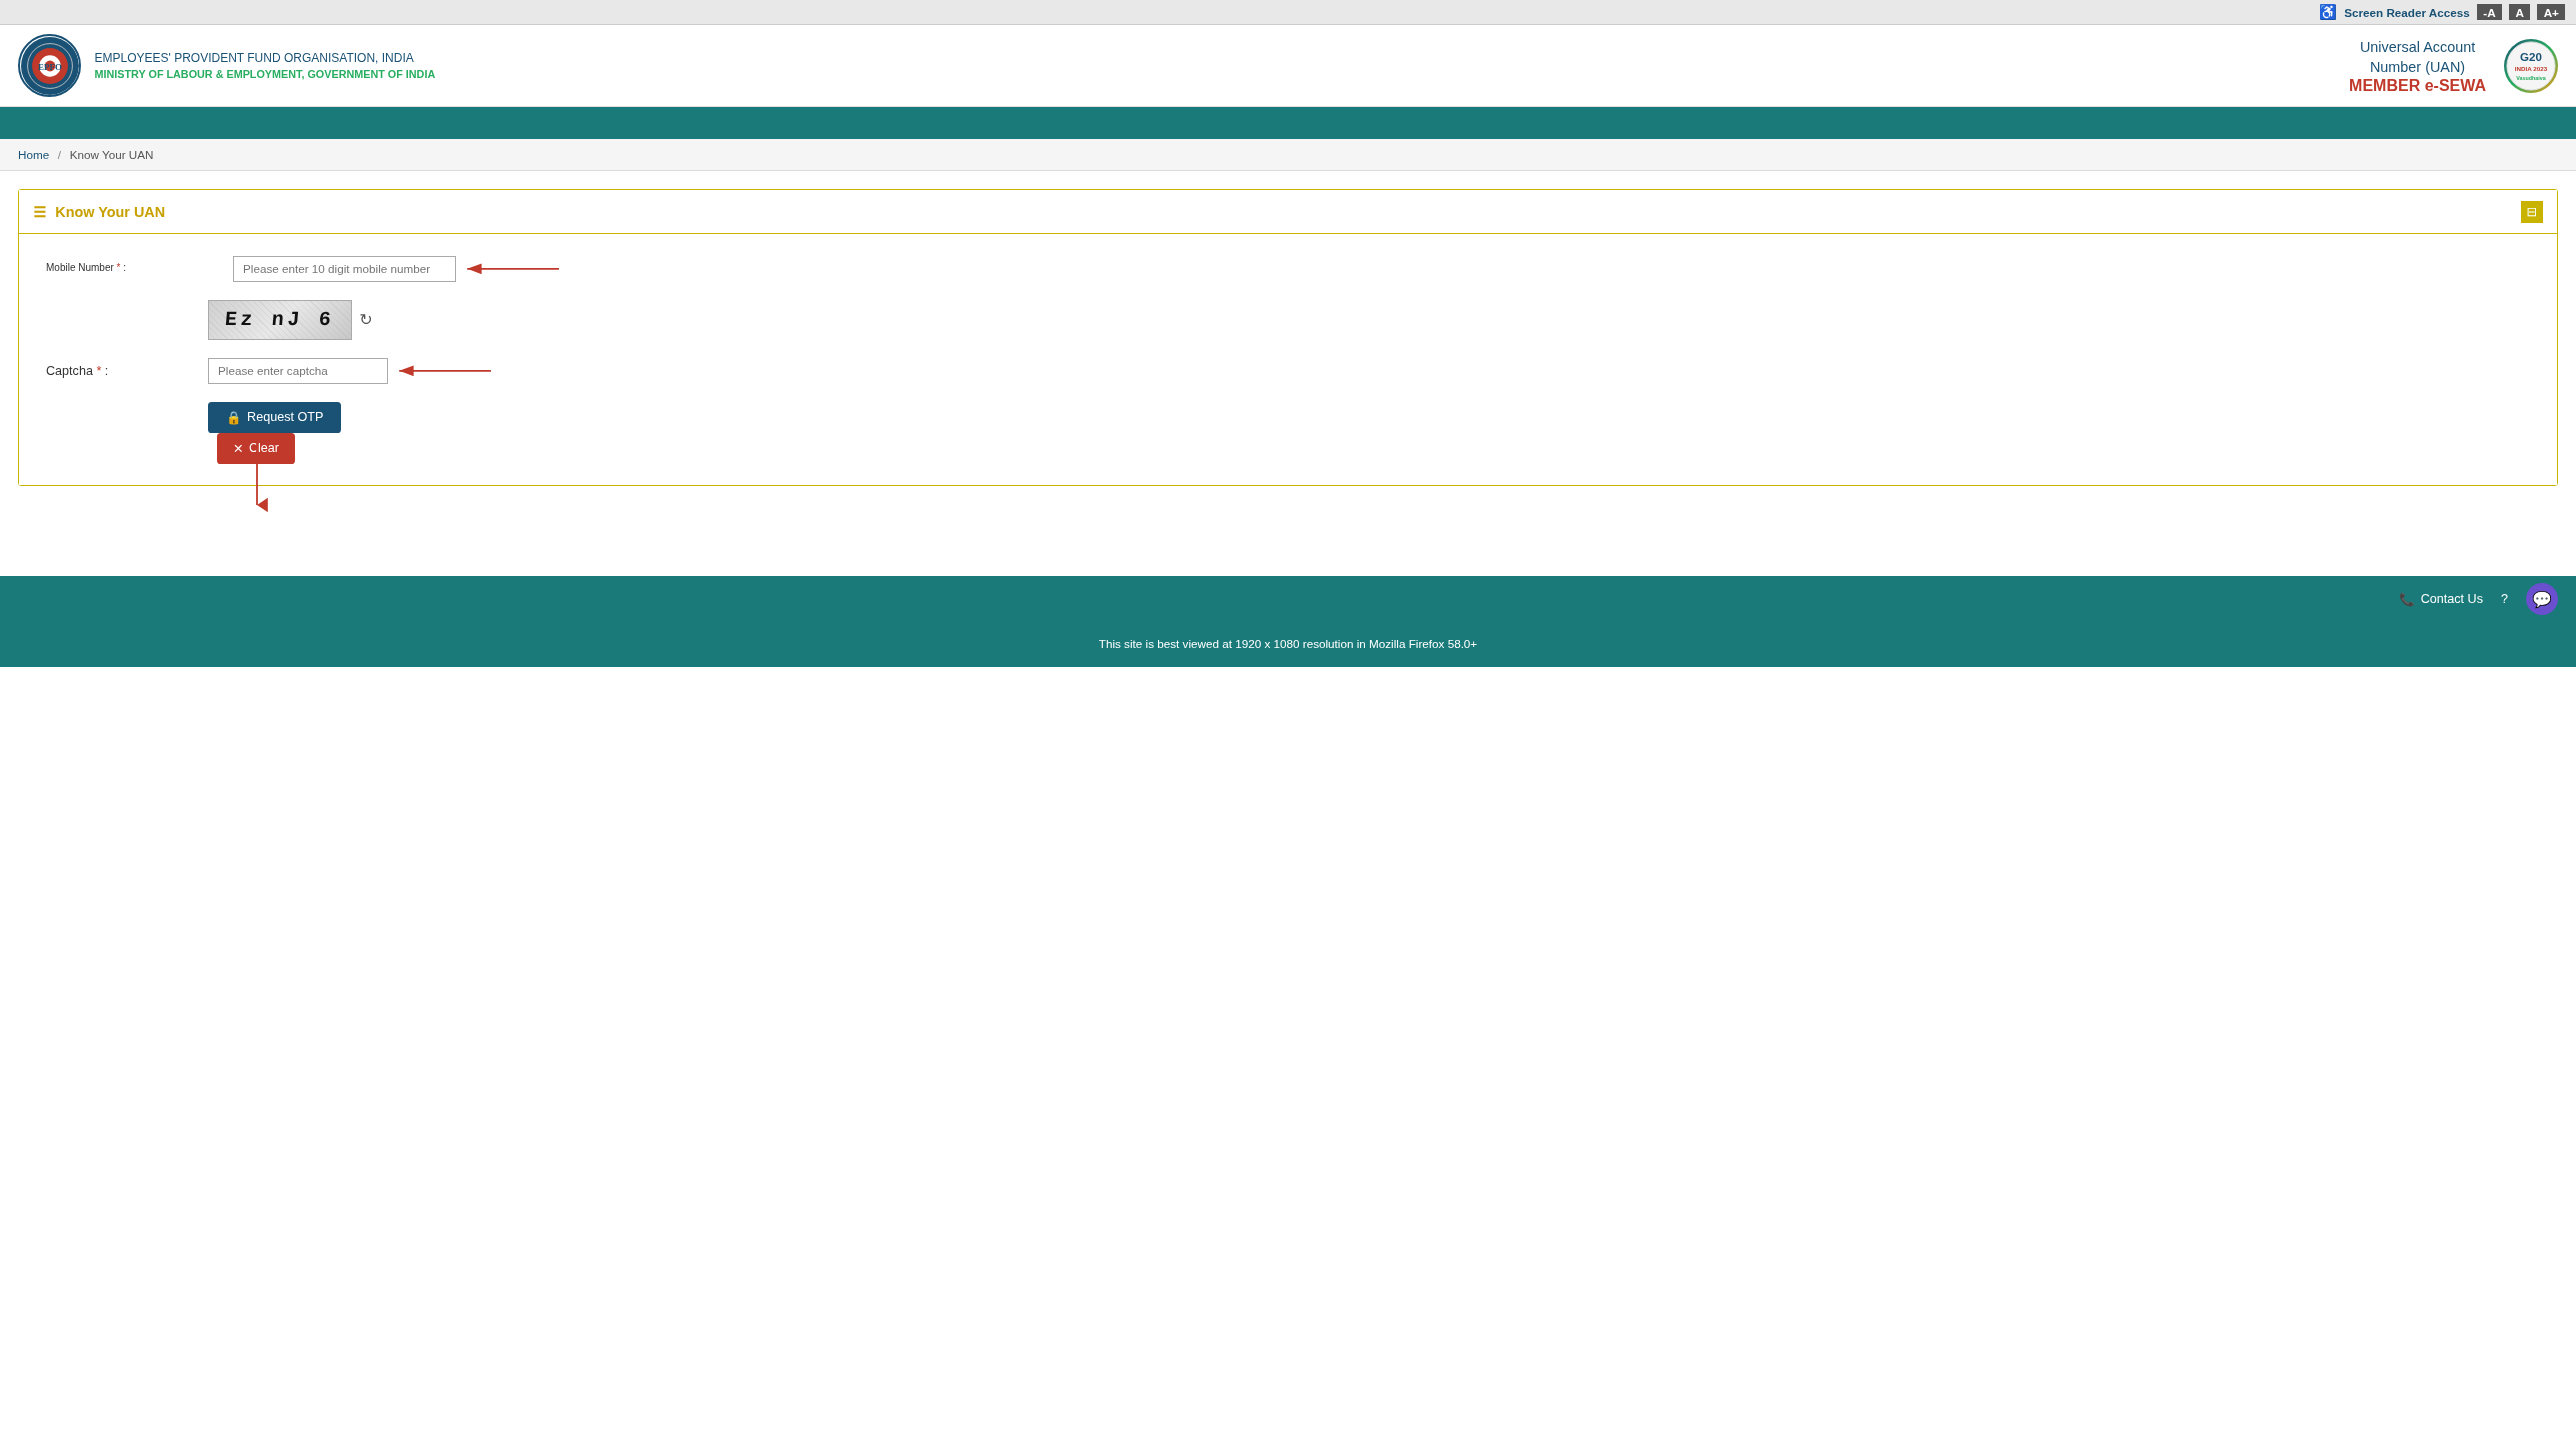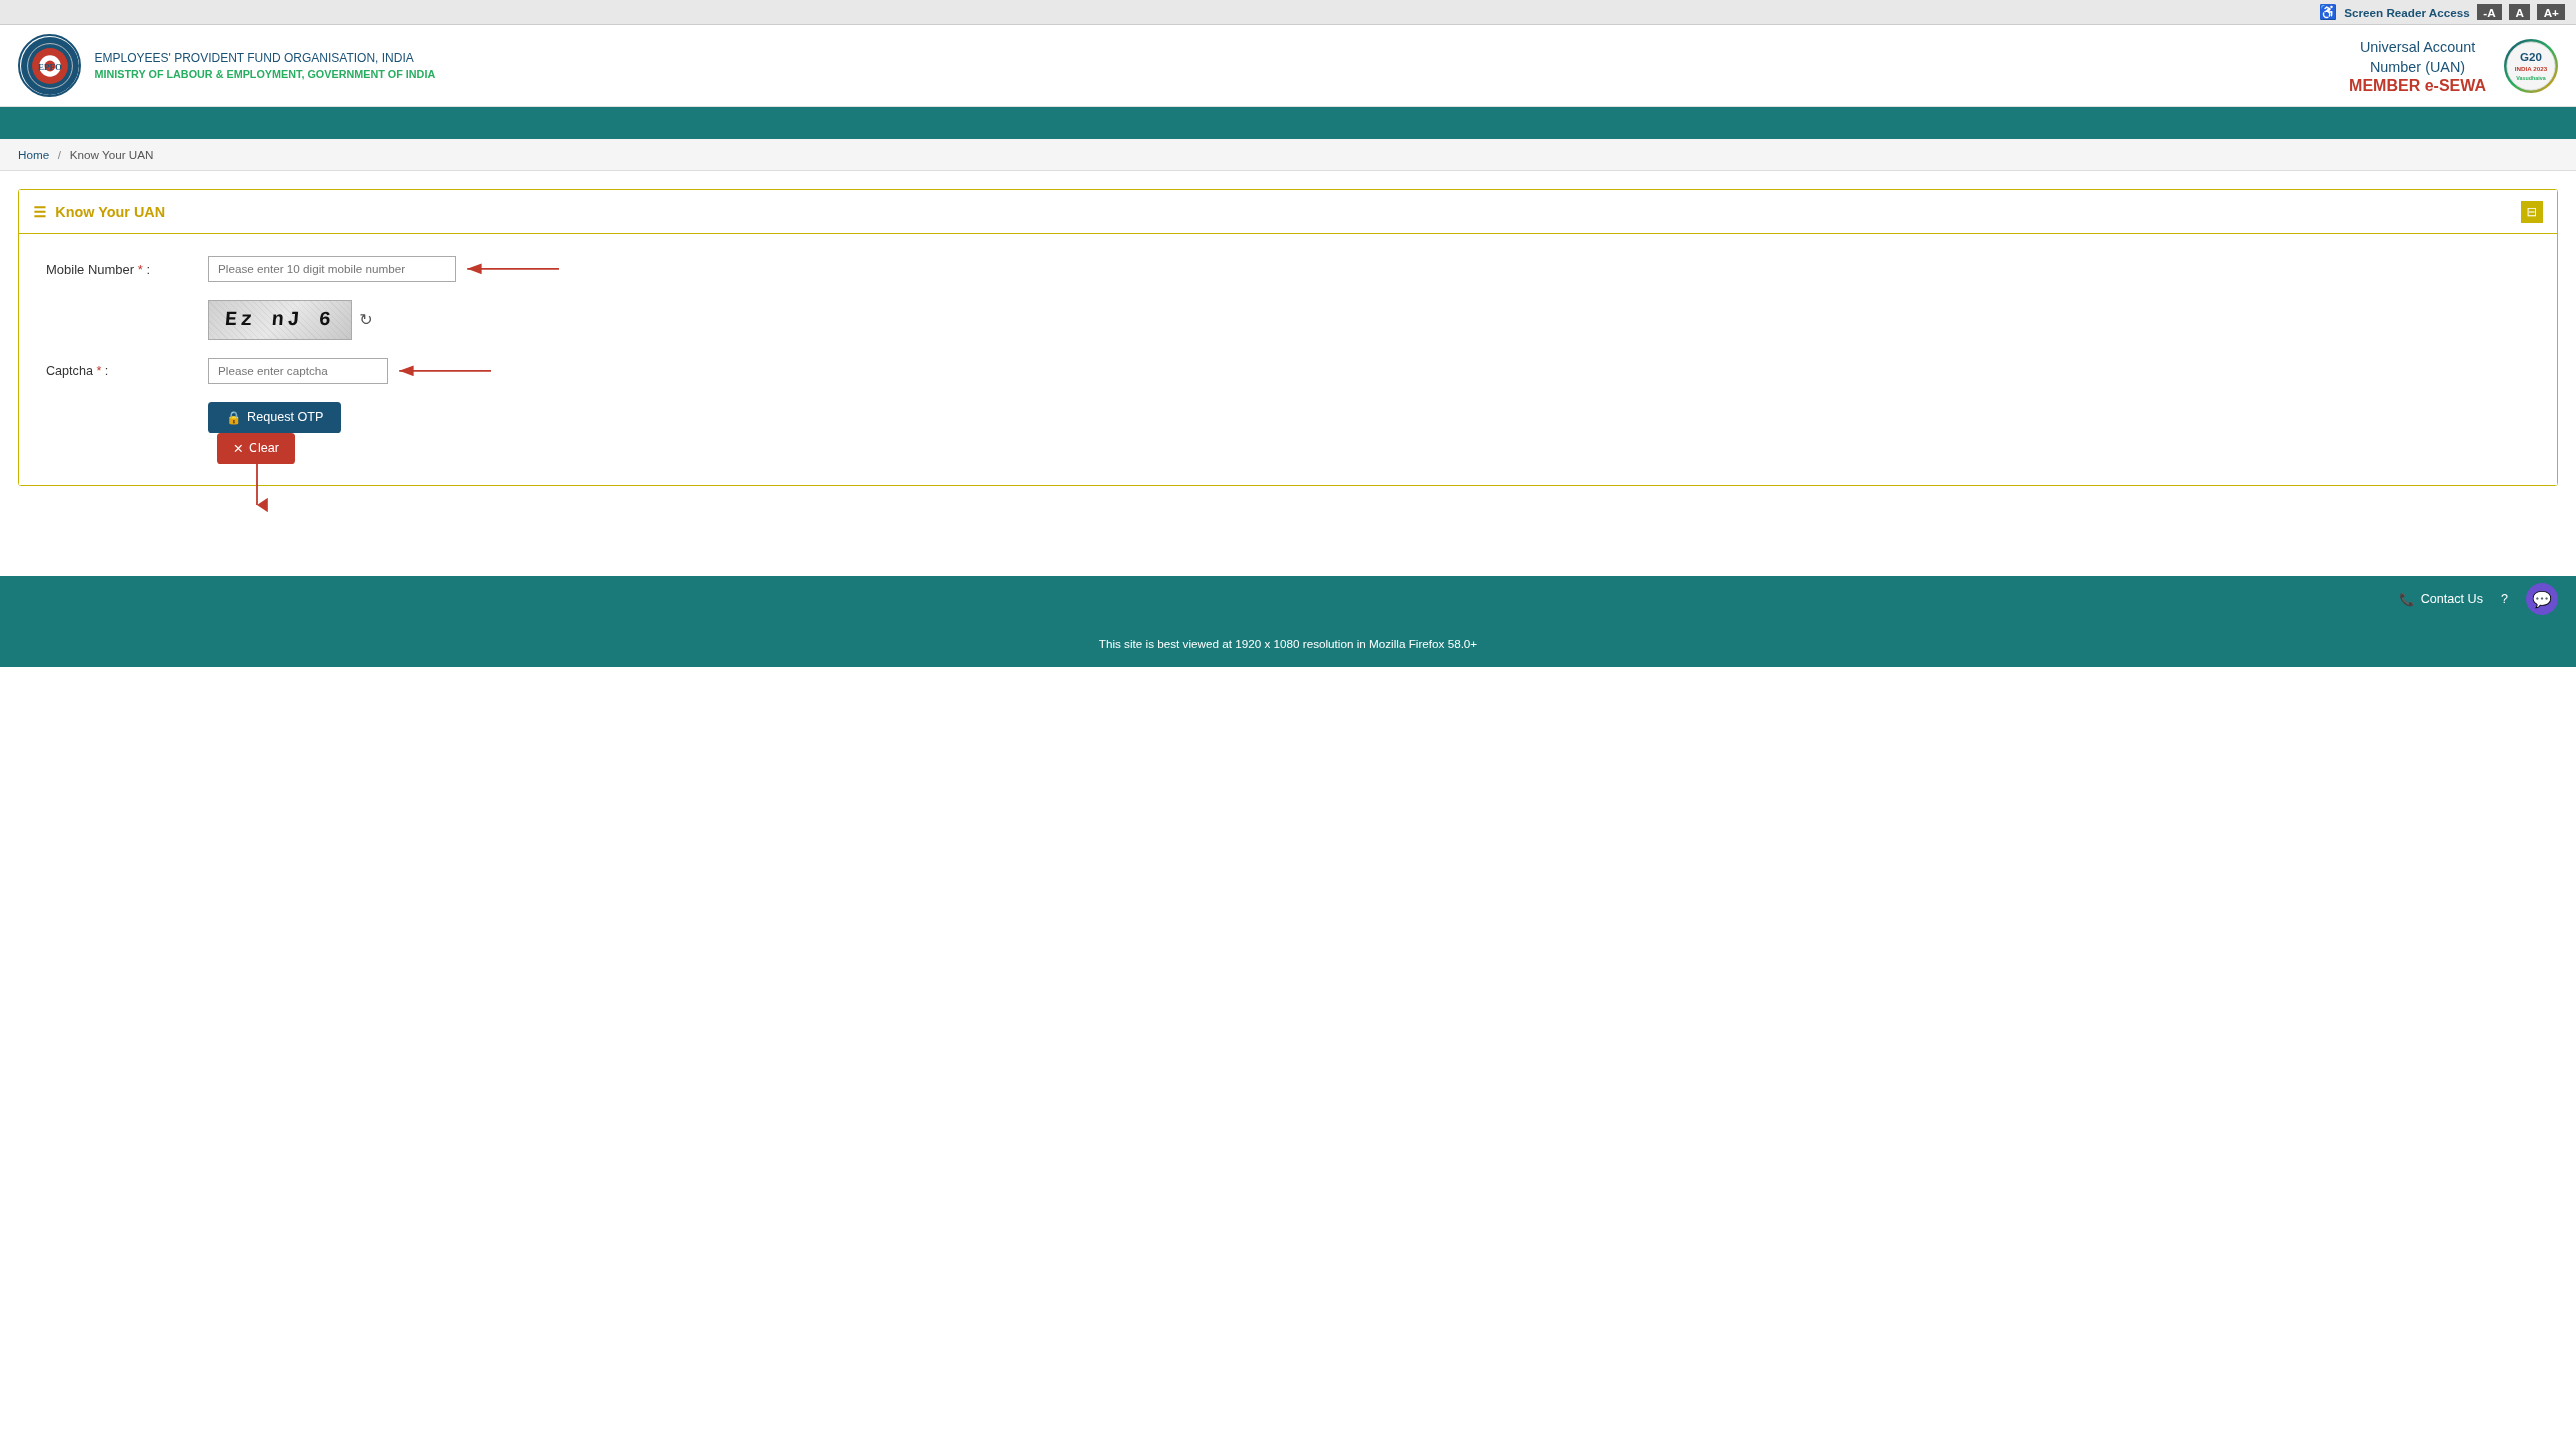--- a/index.html
+++ b/index.html
@@ -163,37 +163,38 @@
       padding: 21.6px 27px;
       background: #fff;
     }
     .form-row {
       display: flex;
       align-items: flex-start;
       margin-bottom: 18px;
     }
     .form-label {
       width: 162px;
-      font-size: 13px;
+      font-size: 10px;
       color: #333;
       padding-top: 6.3px;
       flex-shrink: 0;
     }
     .required { color: #c0392b; }
     .form-input-group {
       flex: 1;
       max-width: 360px;
     }
     .form-input {
       width: 270px;
       padding: 5.4px 9px;
       border: 0.9px solid #aaa;
       font-size: 11.7px;
       color: #666;
       outline: none;
+      margin-left: 25px;
     }
     .captcha-label {
       width: 162px;
       font-size: 12.6px;
       color: #333;
       padding-top: 6.3px;
       flex-shrink: 0;
     }
     .captcha-image-row {
       display: flex;

